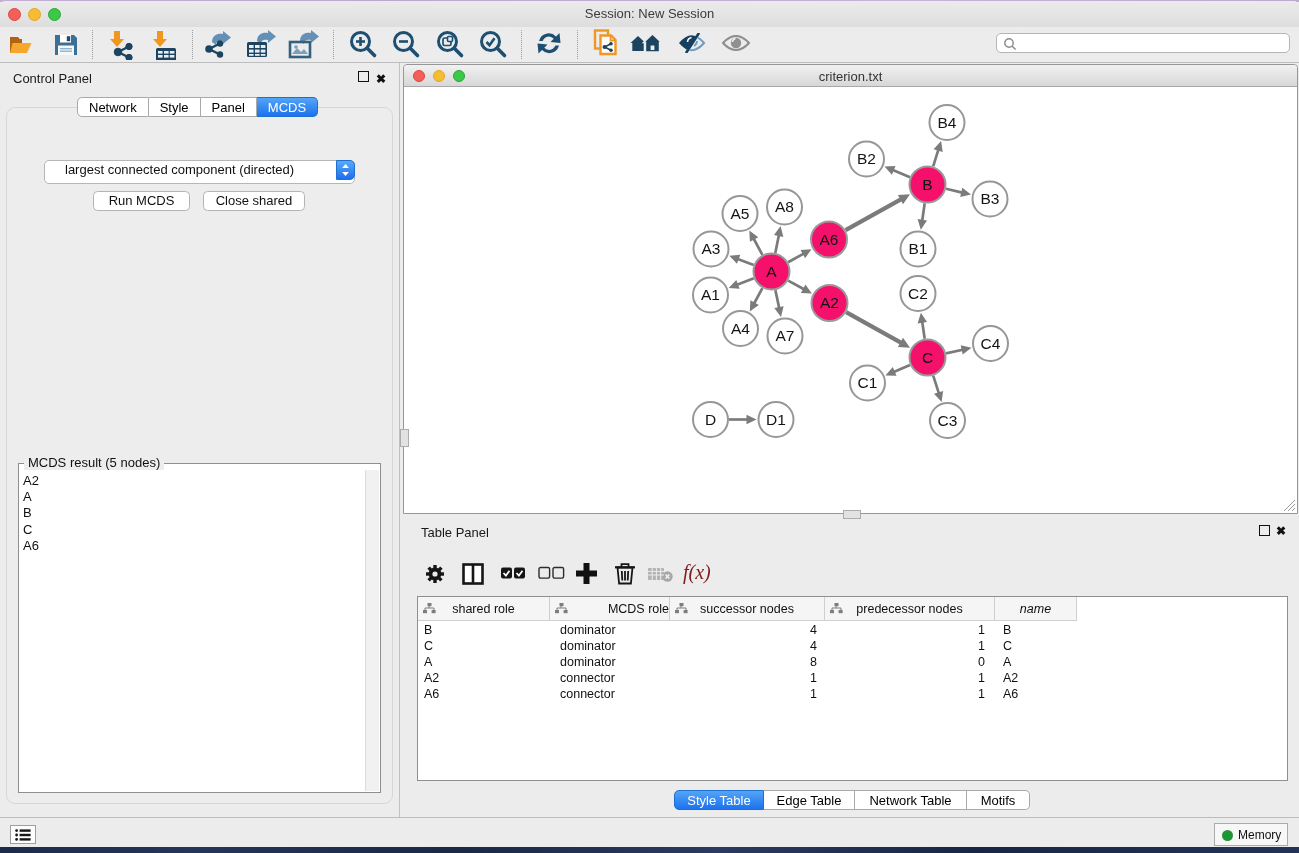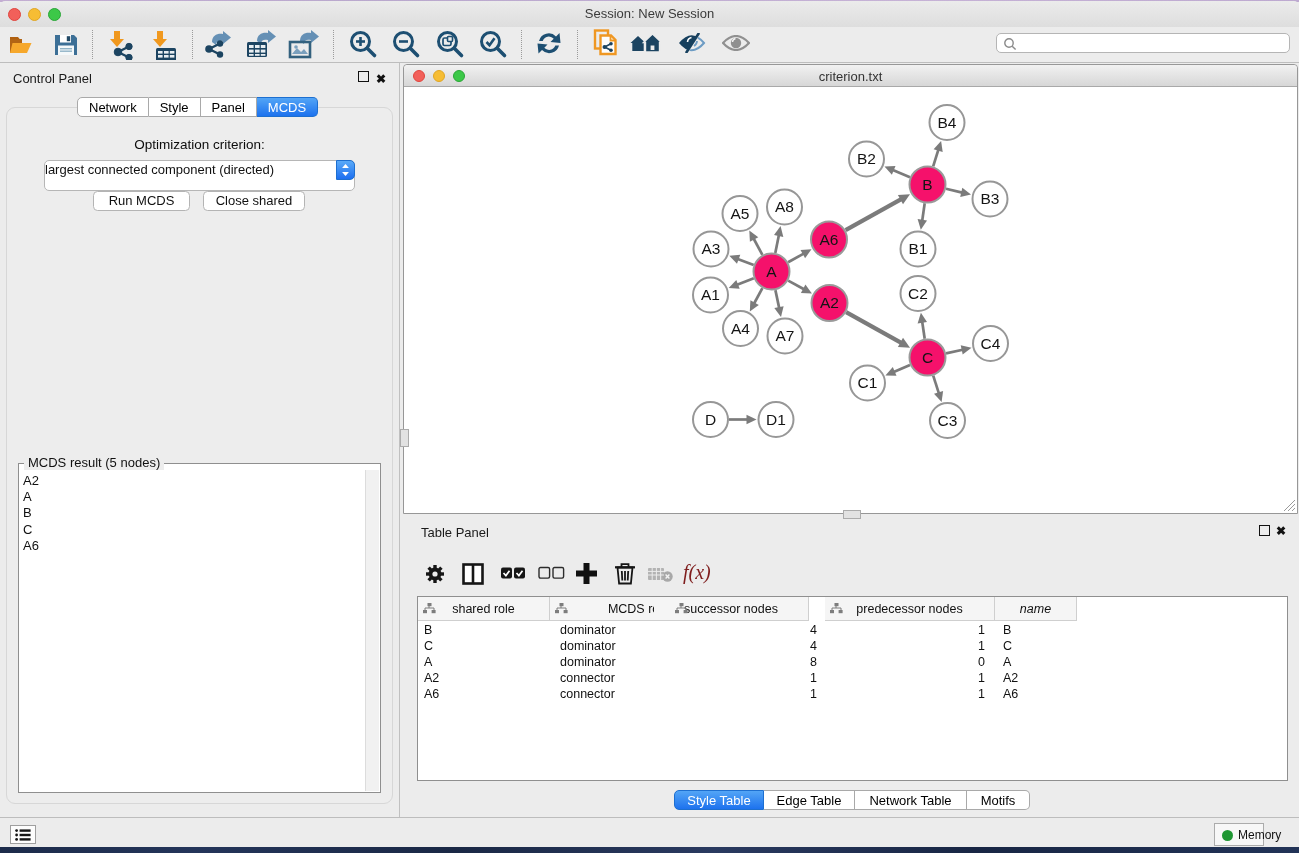--- a/index.html
+++ b/index.html
@@ -29,23 +29,23 @@
 .tabrow { position:absolute; display:flex; z-index:5; }
 .tab { height:20px; line-height:19px; font-size:13px; color:#000000; background:#fff;
   border:1px solid #a9a9a9; border-left:none; text-align:center; padding:0 11px; }
 .tab.first { border-left:1px solid #a9a9a9; border-radius:5px 0 0 5px; }
 .tab.last { border-radius:0 5px 5px 0; }
 .tab.sel { background:linear-gradient(#53a5f6,#1d72ee); color:#fff; border-color:#1d6fd0; }
 #cpbody { position:absolute; left:6px; top:44px; width:387px; height:697px;
   background:#ededed; border:1px solid #d7d7d7; border-radius:9px; }
 .btn { position:absolute; height:20px; background:#fff; border:1px solid #b4b4b4; border-radius:4.5px;
   font-size:13px; color:#111; text-align:center; line-height:18px; }
-#dropdown { position:absolute; left:37px; top:52px; width:311px; height:31px; background:#fff;
+#dropdown { position:absolute; left:37px; top:52px; width:311px; height:24px; background:#fff;
   border:1px solid #b6b6b6; border-radius:5px; font-size:13px; line-height:18px; color:#111;
-  padding-left:0; }
+  padding-left:20px; }
 #dropdown .spin { position:absolute; right:-1px; top:-1px; width:19px; height:20px;
   background:linear-gradient(#5aaaf8,#1d6ff0); border-radius:0 5px 5px 0; border:1px solid #1d6fd0; }
 
 #grp { position:absolute; left:11px; top:355px; width:363px; height:330px; border:1px solid #8f8f8f; background:#fff; }
 #grp .lbl { position:absolute; left:5px; top:-9px; background:#ededed; padding:0 4px; font-size:13px; color:#111; }
 #grp .scroll { position:absolute; right:1px; top:6px; width:14px; bottom:1px; background:#f1f1f1; border-left:1px solid #dcdcdc; }
 #grp ul { list-style:none; margin:9px 0 0 4px; font-size:13px; color:#111; }
 #grp li { height:16.2px; }
 
 #statusbar { left:0; top:817px; width:1299px; height:30px; background:#ececec; border-top:1px solid #bdbdbd; }
@@ -237,21 +237,20 @@
   <div class="hdr">Control Panel</div>
   <div class="winbtns" style="left:358px;top:8px;width:11px;height:11px;border:1.6px solid #111;"></div>
   <div class="winbtns" style="left:376px;font-weight:bold;">✖</div>
   <div class="tabrow" style="left:77px;top:34px;">
     <div class="tab first">Network</div>
     <div class="tab">Style</div>
     <div class="tab">Panel</div>
     <div class="tab sel last">MCDS</div>
   </div>
   <div id="cpbody">
-    <div style="position:absolute;left:0;right:0;top:29px;text-align:center;font-size:13.5px;color:#0c0c0c;">Optimization criterion:</div>
     <div id="dropdown">largest connected component (directed)
       <div class="spin">
         <svg width="17" height="18" viewBox="0 0 17 18" style="position:absolute;left:0;top:0">
           <path d="M8.5 3 l3.4 4 h-6.8 z" fill="#fff"></path>
           <path d="M8.5 15 l3.4-4 h-6.8 z" fill="#fff"></path>
         </svg>
       </div>
     </div>
     <div class="btn" style="left:86px;top:83px;width:97px;">Run MCDS</div>
     <div class="btn" style="left:196px;top:83px;width:102px;">Close shared</div>
@@ -430,21 +429,21 @@
     <line x1="5.2" y1="1" x2="5.2" y2="13"></line>
         <line x1="9.4" y1="1" x2="9.4" y2="13"></line>
         <line x1="13.6" y1="1" x2="13.6" y2="13"></line>
       </g>
     <path d="M18.6 7.6 l3.8 3.8 M22.4 7.6 l-3.8 3.8" stroke="#f2f2f2" stroke-width="1.4"></path>
   </svg>
   <div class="abs" style="left:283px;top:498px;font-family:'Liberation Serif',serif;font-style:italic;font-size:20px;color:#7f1d1d;">f(x)</div>
   <div id="ttable">
     <div class="th" style="left:0;width:132px;">shared role</div>
     <div class="th" style="left:132px;width:120px;text-align:right;">MCDS role</div>
-    <div class="th" style="left:236px;width:155px;">successor nodes</div>
+    <div class="th" style="left:252px;width:155px;">successor nodes</div>
     <div class="th" style="left:407px;width:170px;">predecessor nodes</div>
     <div class="th" style="left:577px;width:82px;font-style:italic;">name</div>
     <svg class="abs" style="left:5px;top:6px" width="13" height="12" viewBox="0 0 13 12">
         <g fill="#7d7d7d">
           <rect x="4.5" y="0" width="4" height="3.2"></rect>
           <rect x="0" y="7" width="4" height="3.2"></rect>
           <rect x="8.6" y="7" width="4" height="3.2"></rect>
           <path d="M6 3 v2 M2 7 v-2 h9 v2" stroke="#7d7d7d" fill="none"></path>
         </g>
       </svg>
@@ -512,18 +511,18 @@
       <g fill="#161616">
           <circle cx="1.6" cy="1.6" r="1.4"></circle>
           <circle cx="1.6" cy="6" r="1.4"></circle>
           <circle cx="1.6" cy="10.4" r="1.4"></circle>
       <rect x="4.6" y="0.4" width="11" height="2.4"></rect>
           <rect x="4.6" y="4.8" width="11" height="2.4"></rect>
           <rect x="4.6" y="9.2" width="11" height="2.4"></rect>
         </g>
     </svg>
   </div>
-  <div style="position:absolute;left:1214px;top:5px;width:50px;height:23px;background:#f7f7f7;border:1px solid #ababab;">
+  <div style="position:absolute;left:1214px;top:5px;width:74px;height:23px;background:#f7f7f7;border:1px solid #ababab;">
     <div style="position:absolute;left:7px;top:5.5px;width:11px;height:11px;border-radius:50%;background:#1e9632;"></div>
     <div style="position:absolute;left:23px;top:4px;font-size:12px;color:#111;">Memory</div>
   </div>
 </div>
 <div class="abs" id="wpbot"></div>
 
 </body></html>

